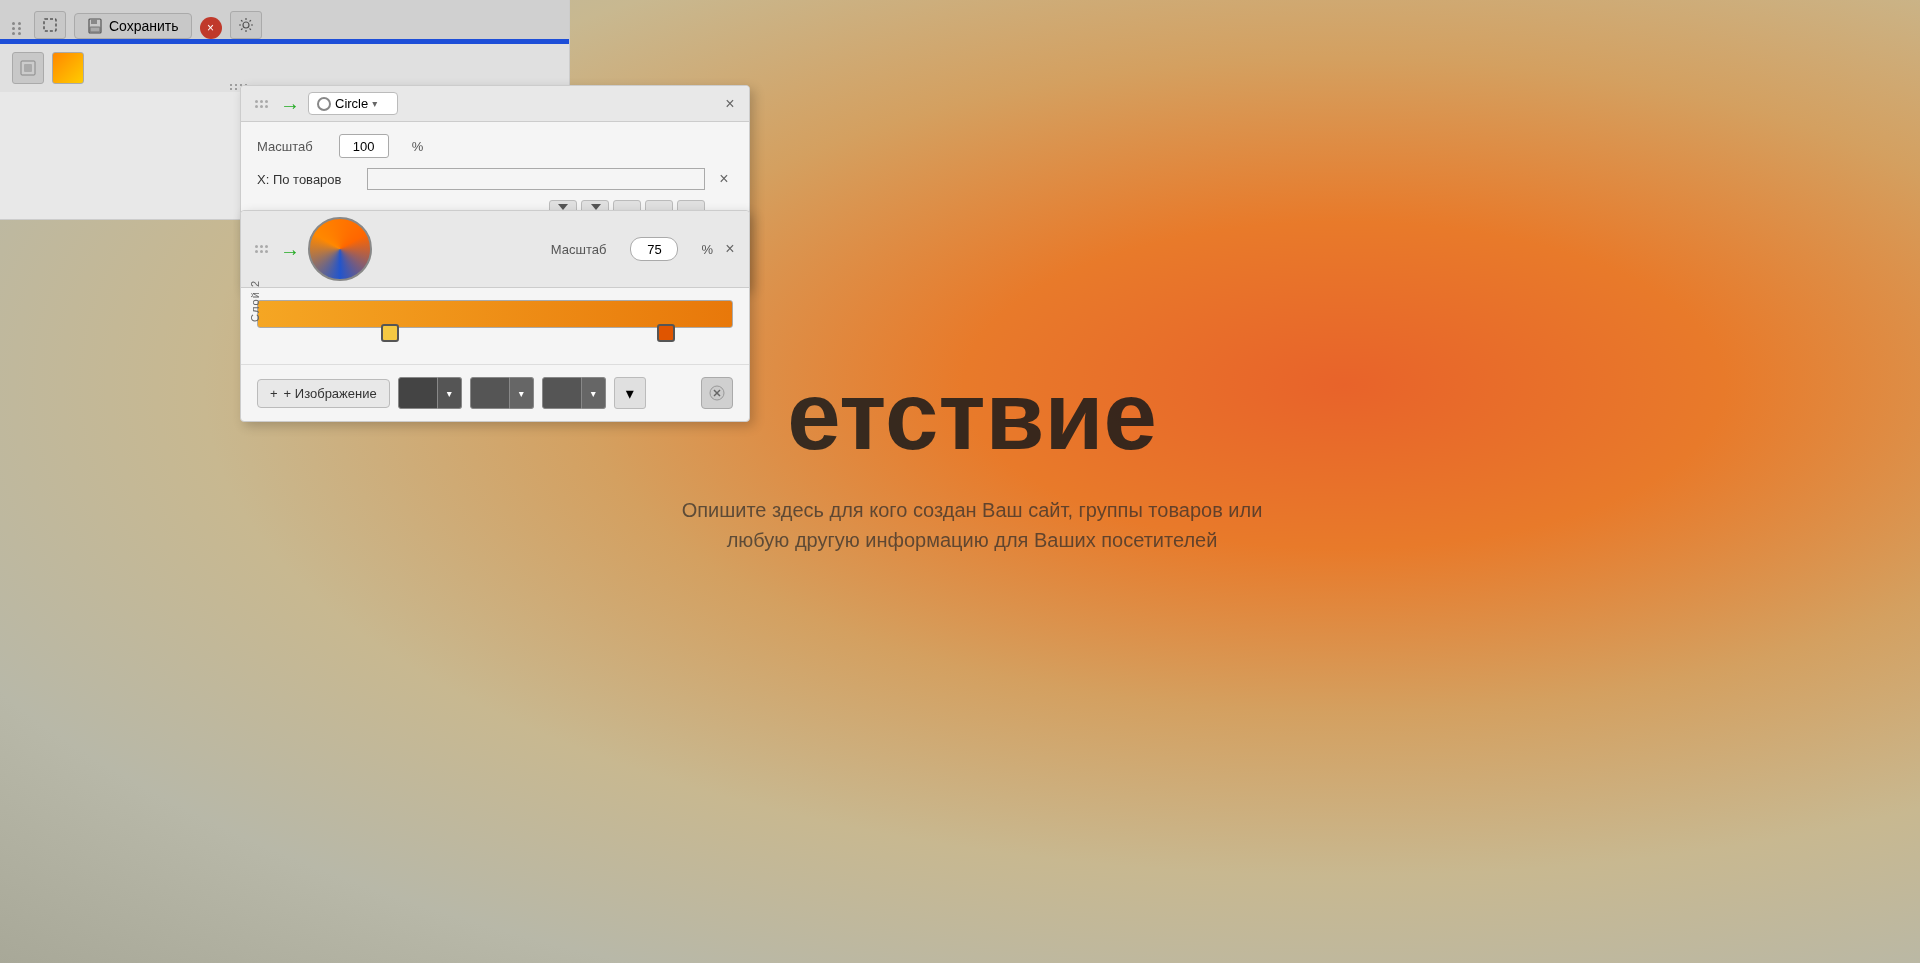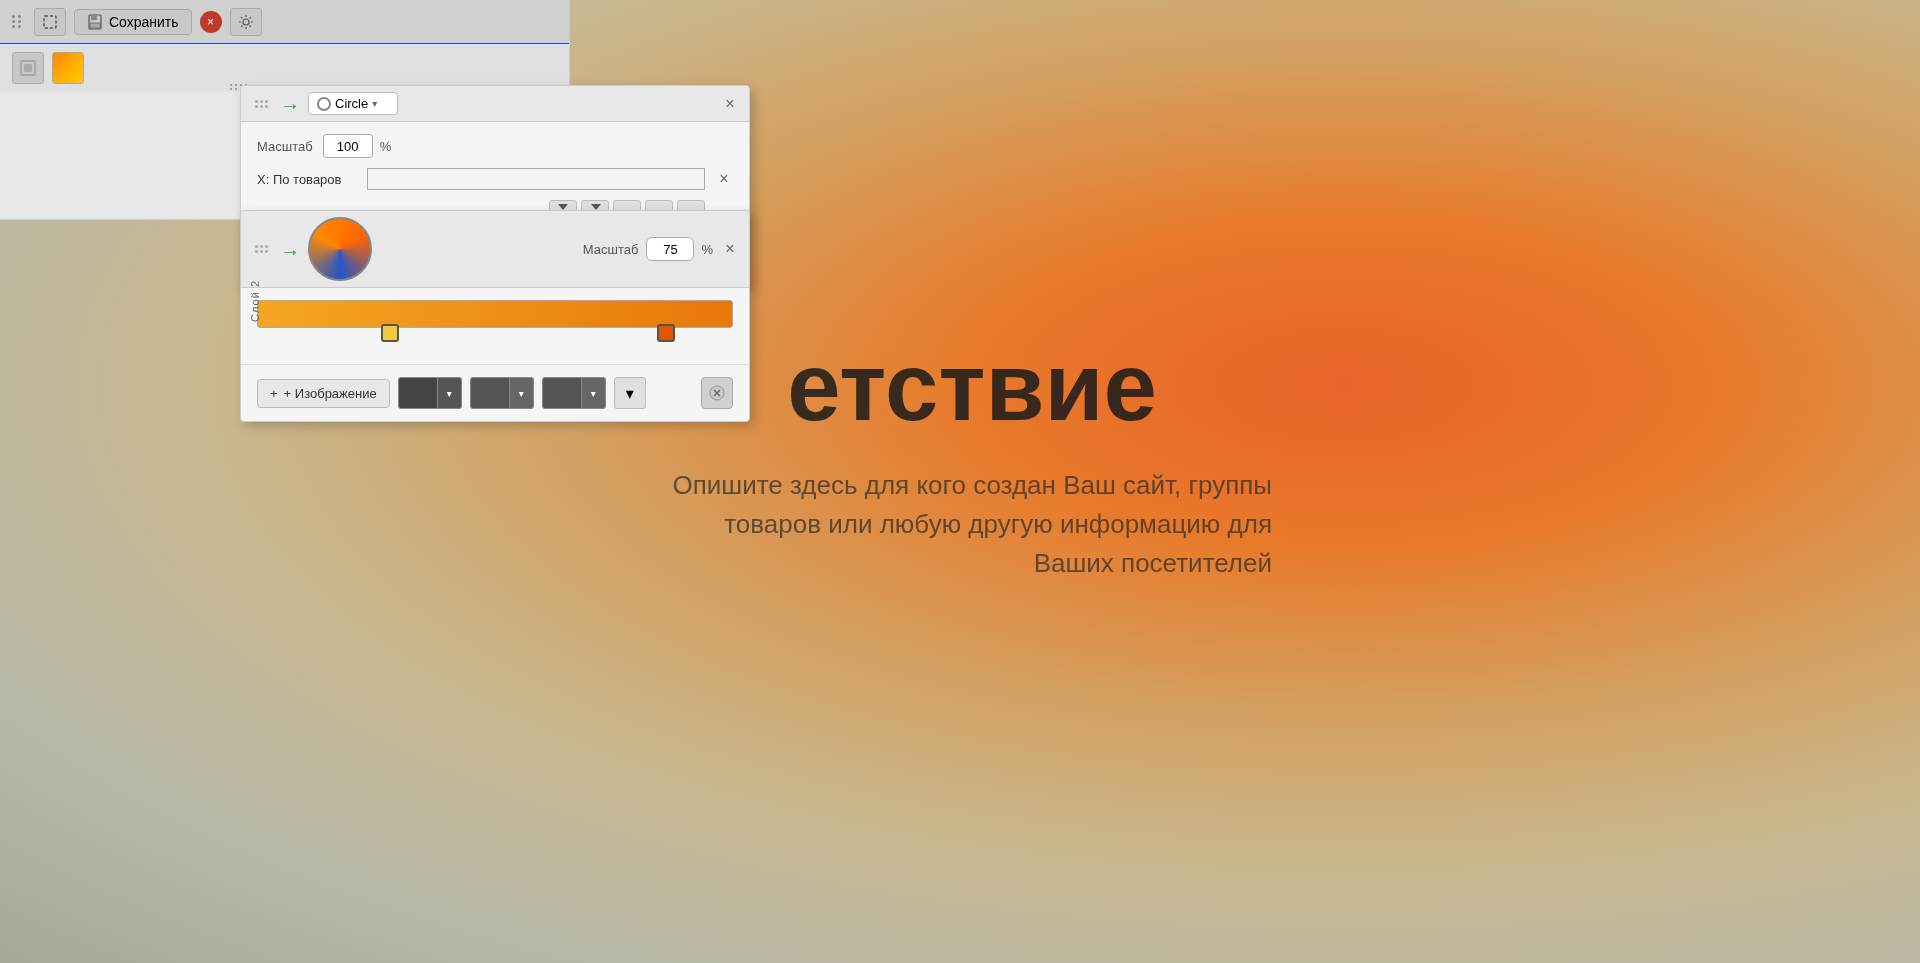--- a/index.html
+++ b/index.html
@@ -13,36 +13,36 @@
 
     
     .website-content {
       position: absolute; inset: 0;
       display: flex; flex-direction: column; align-items: center; justify-content: center; padding-left: 24px;
     }
     .website-title {
       font-size: 96px; font-weight: 700; color: #1a1a1a; opacity: 0.85; margin-bottom: 24px;
     }
     .website-subtitle {
-      font-size: 26px; color: #2a2a2a; text-align: right; max-width: 600px; line-height: 1.5; margin-bottom: 48px; opacity: 0.7;
+      font-size: 20px; color: #2a2a2a; text-align: center; max-width: 600px; line-height: 1.5; margin-bottom: 48px; opacity: 0.7;
     }
     .catalog-btn {
       background: rgba(255,255,255,0.92); border: none; border-radius: 50px;
       padding: 18px 52px; font-size: 22px; font-weight: 700; color: #1a1a1a;
       cursor: pointer; box-shadow: 0 2px 16px rgba(0,0,0,0.12);
     }
 
     
     .editor-panel {
       position: absolute; left: 0; top: 0; width: 570px; height: 220px;
       background: #e8e8e8; border-right: 1px solid #ccc; border-bottom: 1px solid #ccc;
     }
     .editor-toolbar {
-      display: flex; align-items: center; height: 44px; background: #d0d0d0;
-      padding: 0 8px; gap: 8px; border-bottom: 1px solid #1d4ed8;
+      display: flex; align-items: flex-end; height: 44px; background: #d0d0d0;
+      padding: 0 8px; gap: 8px; border-bottom: 5px solid #1d4ed8;
     }
     .drag-dots {
       display: grid; grid-template-columns: repeat(2, 4px); gap: 2px; padding: 4px;
     }
     .drag-dot { width: 3px; height: 3px; background: #888; border-radius: 50%; }
     .toolbar-icon-btn {
       width: 32px; height: 28px; background: #c8c8c8; border: 1px solid #aaa;
       border-radius: 3px; display: flex; align-items: center; justify-content: center;
       cursor: pointer; font-size: 14px;
     }
@@ -101,21 +101,21 @@
       padding: 6px 10px; background: #e8e8e8; border-bottom: 1px solid #ccc;
       border-radius: 4px 4px 0 0;
     }
     .dialog-close {
       width: 18px; height: 18px; background: none; border: none;
       cursor: pointer; font-size: 16px; color: #666; display: flex; align-items: center; justify-content: center;
     }
     .dialog-body { padding: 12px 16px; }
     .dialog-row { display: flex; align-items: center; gap: 10px; margin-bottom: 10px; }
     .scale-input {
-      display: flex; align-items: center; gap: 4px;
+      display: flex; align-items: center; gap: 20px;
     }
     .scale-input input {
       width: 50px; height: 24px; border: 1px solid #aaa; border-radius: 3px;
       text-align: center; font-size: 13px; background: white;
     }
     .scale-input span { font-size: 13px; color: #555; }
     .align-btn {
       width: 28px; height: 28px; background: #e0e0e0; border: 1px solid #bbb;
       border-radius: 3px; cursor: pointer; display: flex; align-items: center; justify-content: center;
       font-size: 10px;
@@ -359,21 +359,21 @@
       </div>
       <span class="arrow-indicator">→</span>
 
       <div style="display:flex; align-items:center; gap:6px;">
         <div class="gradient-circle"></div>
       </div>
     </div>
     <div style="display:flex; align-items:center; gap:8px;">
       <div class="scale-input">
         <span style="font-size:13px;color:#555;margin-right:4px;">Масштаб</span>
-        <input type="text" value="75" style="width: 48px; height: 24px; border: 1px solid rgb(170, 170, 170); border-radius: 6px; text-align: center; font-size: 13px;">
+        <input type="text" value="75" style="width: 48px; height: 24px; border: 1px solid rgb(170, 170, 170); border-radius: 11px; text-align: center; font-size: 13px;">
         <span style="font-size:13px;color:#555;margin-left:3px;">%</span>
       </div>
       <button class="dialog-close">×</button>
     </div>
   </div>
   <div class="dialog-body">
 
     <div style="display:flex; align-items:center; gap:12px; padding-bottom:24px;">
       <div class="gradient-bar-container">
         <div class="gradient-bar"></div>

